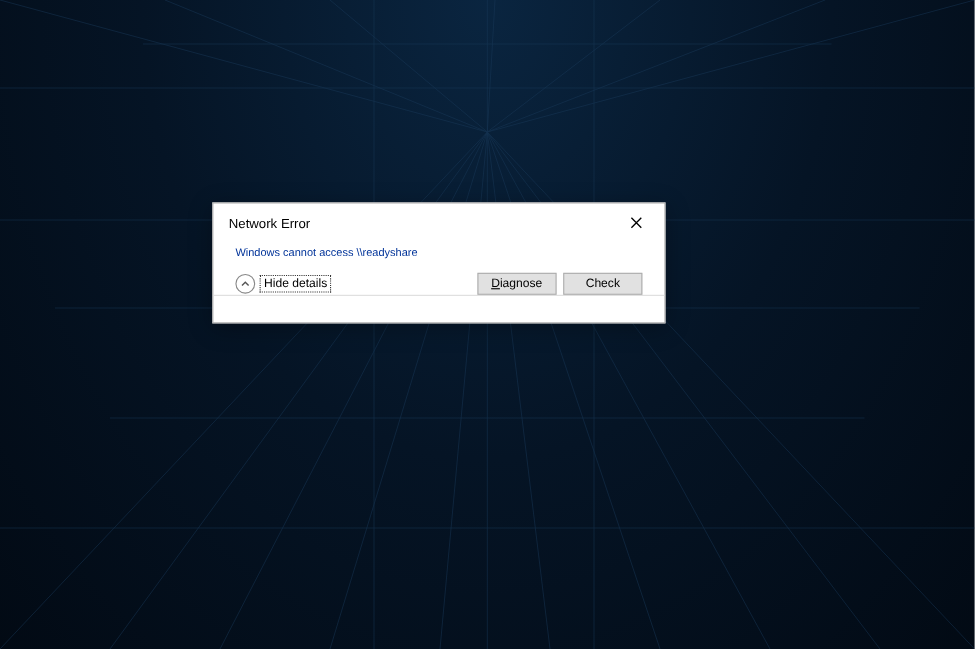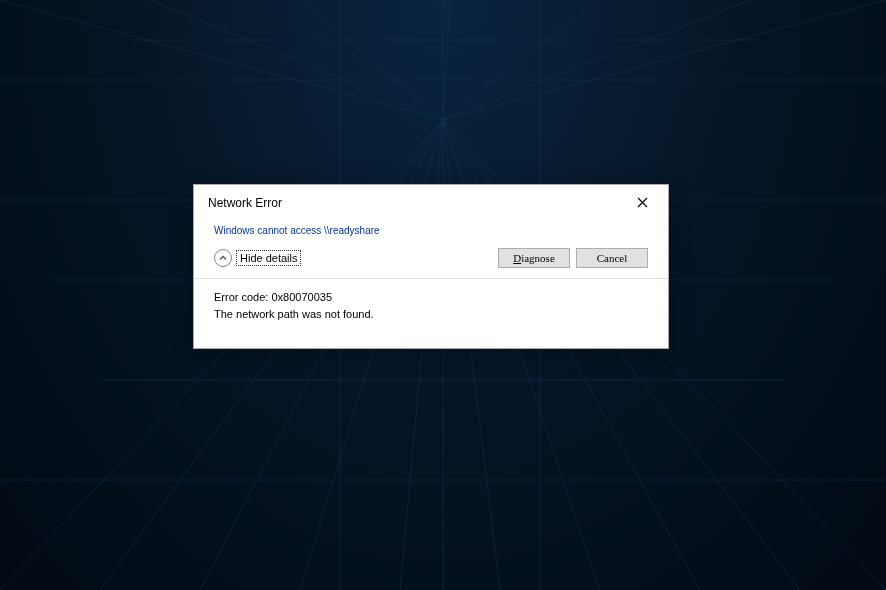--- a/index.html
+++ b/index.html
@@ -21,21 +21,21 @@
       overflow: hidden;
     }
     .grid-bg svg {
       width: 100%;
       height: 100%;
     }
     .dialog {
       position: absolute;
       left: 193px;
       top: 184px;
-      width: 476px;
+      width: 412px;
       background: #ffffff;
       border: 1px solid #aaa;
       box-shadow: 0 4px 20px rgba(0,0,0,0.3);
     }
     .title-bar {
       display: flex;
       justify-content: space-between;
       align-items: center;
       padding: 8px 12px 6px 14px;
       font-size: 12px;
@@ -62,21 +62,21 @@
     .description {
       font-size: 11px;
       color: #000;
       line-height: 1.4;
       margin-bottom: 18px;
     }
     .controls-row {
       display: flex;
       justify-content: space-between;
       align-items: center;
-      margin-bottom: 10px;
+      margin-bottom: 0;
     }
     .details-toggle {
       display: flex;
       align-items: center;
       gap: 4px;
       cursor: pointer;
     }
     .chevron-circle {
       width: 18px;
       height: 18px;
@@ -101,21 +101,21 @@
       display: flex;
       gap: 6px;
     }
     .btn {
       min-width: 72px;
       padding: 3px 12px;
       font-size: 11px;
       background: #e1e1e1;
       border: 1px solid #adadad;
       cursor: pointer;
-      font-family: Liberation Serif, serif;
+      font-family: Liberation Sans, sans-serif;
     }
     .underline {
       text-decoration: underline;
     }
     .divider {
       height: 1px;
       background: #ddd;
       margin: 0 -20px 10px -20px;
     }
     .error-details {
@@ -178,22 +178,18 @@
       <div class="details-toggle">
         <span class="chevron-circle">
           <svg viewBox="0 0 10 10">
               <path d="M2 6.5 L5 3.5 L8 6.5" stroke="#555" stroke-width="1.3" fill="none"></path>
             </svg>
         </span>
         <span class="details-text">Hide details</span>
       </div>
       <div class="buttons">
         <button class="btn"><span class="underline">D</span><span>iagnose</span></button>
-        <button class="btn">Cancel</button>
+        <button class="btn">Check</button>
       </div>
     </div>
     <div class="divider"></div>
-    <div class="error-details">
-      <div>Error code: 0x80070035</div>
-      <div>The network path was not found.</div>
-    </div>
   </div>
 </div>
 
 </body></html>

